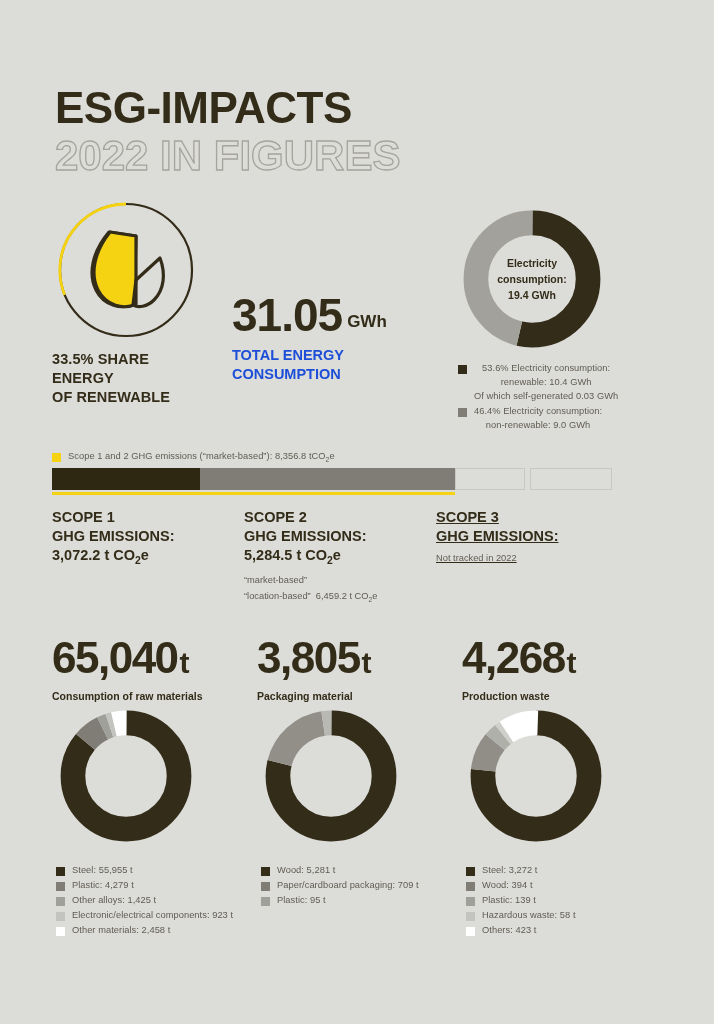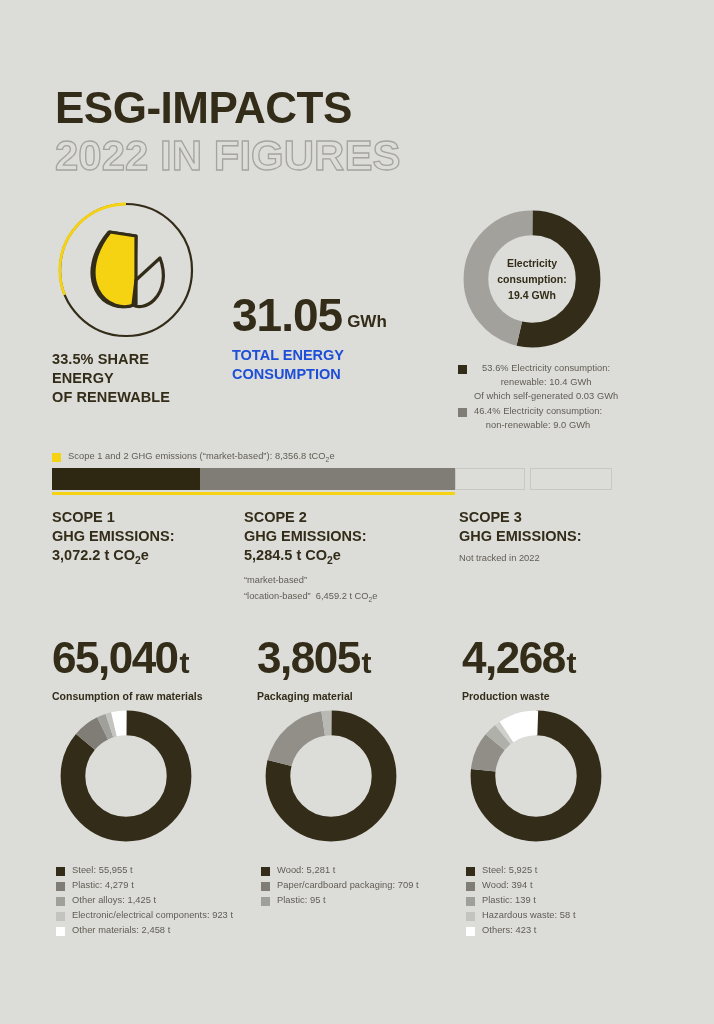--- a/index.html
+++ b/index.html
@@ -88,21 +88,21 @@
   .seg-4 { left: 478px; width: 82px; border: 1px solid #c8c7c2; box-sizing: border-box; }
   .scope-underline {
     position: absolute; left: 52px; top: 492px;
     width: 403px; height: 3px; background: #f5d312;
   }
 
   .scope-cols { position: absolute; left: 52px; top: 508px; width: 620px; }
   .scope-col { position: absolute; top: 0; }
   .scope-col.c1 { left: 0; width: 170px; }
   .scope-col.c2 { left: 177px; width: 220px; margin-left: 15px; }
-  .scope-col.c3 { left: 407px; width: 210px; }
+  .scope-col.c3 { left: 384px; width: 210px; text-decoration: underline; }
   .scope-head {
     font-size: 14.5px; font-weight: 700; line-height: 1.32; color: #332c18;
   }
   .scope-note { font-size: 9.3px; color: #5f5c52; line-height: 1.55; margin-top: 5px; }
   sub { font-size: 0.72em; }
 
   
   .stat { position: absolute; top: 636px; }
   .stat.s1 { left: 52px; }
   .stat.s2 { left: 257px; }
@@ -304,21 +304,21 @@
       <circle cx="21" cy="21" r="15.915" fill="transparent" stroke="#332c18" stroke-width="7.4" stroke-dasharray="76.66 23.34" stroke-dashoffset="25"></circle>
       <circle cx="21" cy="21" r="15.915" fill="transparent" stroke="#918e87" stroke-width="7.4" stroke-dasharray="9.23 90.77" stroke-dashoffset="-51.66"></circle>
       <circle cx="21" cy="21" r="15.915" fill="transparent" stroke="#b0b0aa" stroke-width="7.4" stroke-dasharray="3.26 96.74" stroke-dashoffset="-60.89"></circle>
       <circle cx="21" cy="21" r="15.915" fill="transparent" stroke="#cfcfcb" stroke-width="7.4" stroke-dasharray="1.36 98.64" stroke-dashoffset="-64.15"></circle>
       <circle cx="21" cy="21" r="15.915" fill="transparent" stroke="#ffffff" stroke-width="7.4" stroke-dasharray="9.91 90.09" stroke-dashoffset="-65.51"></circle>
     </svg>
   </div>
   <div class="mini-legend s3">
     <div class="legend-row">
       <span class="swatch" style="background:#332c18"></span>
-      <span class="legend-text">Steel: 5,925 t</span>
+      <span class="legend-text">Steel: 3,272 t</span>
     </div>
     <div class="legend-row">
       <span class="swatch" style="background:#807d76"></span>
       <span class="legend-text">Wood: 394 t</span>
     </div>
     <div class="legend-row">
       <span class="swatch" style="background:#a0a09a"></span>
       <span class="legend-text">Plastic: 139 t</span>
     </div>
     <div class="legend-row">

